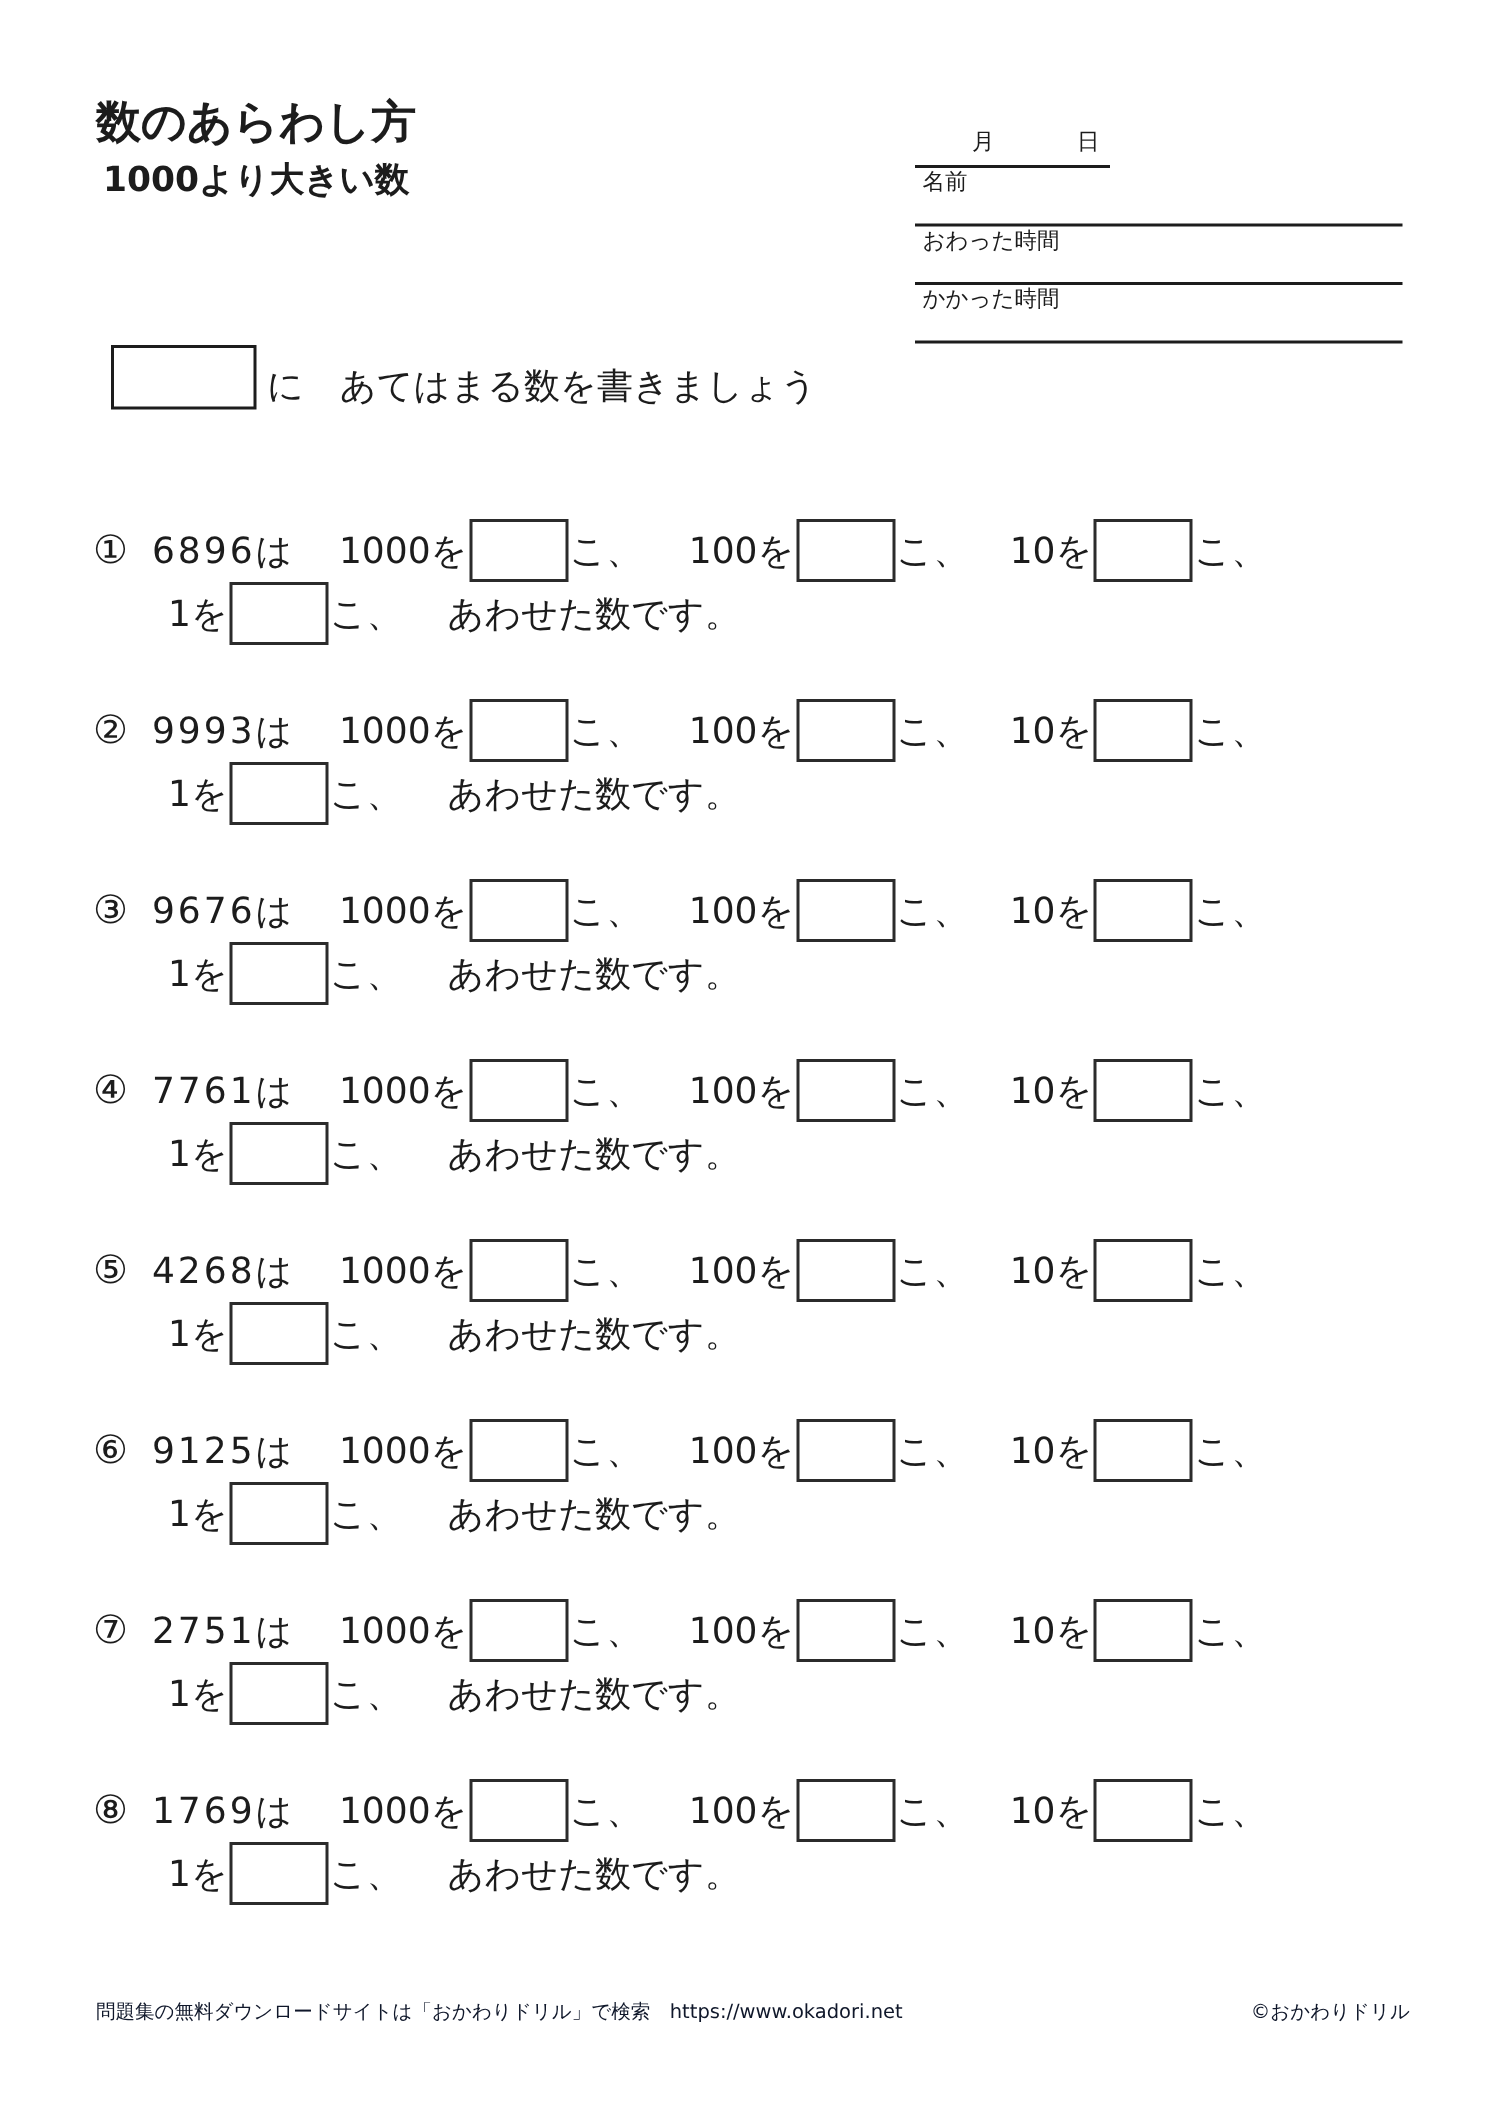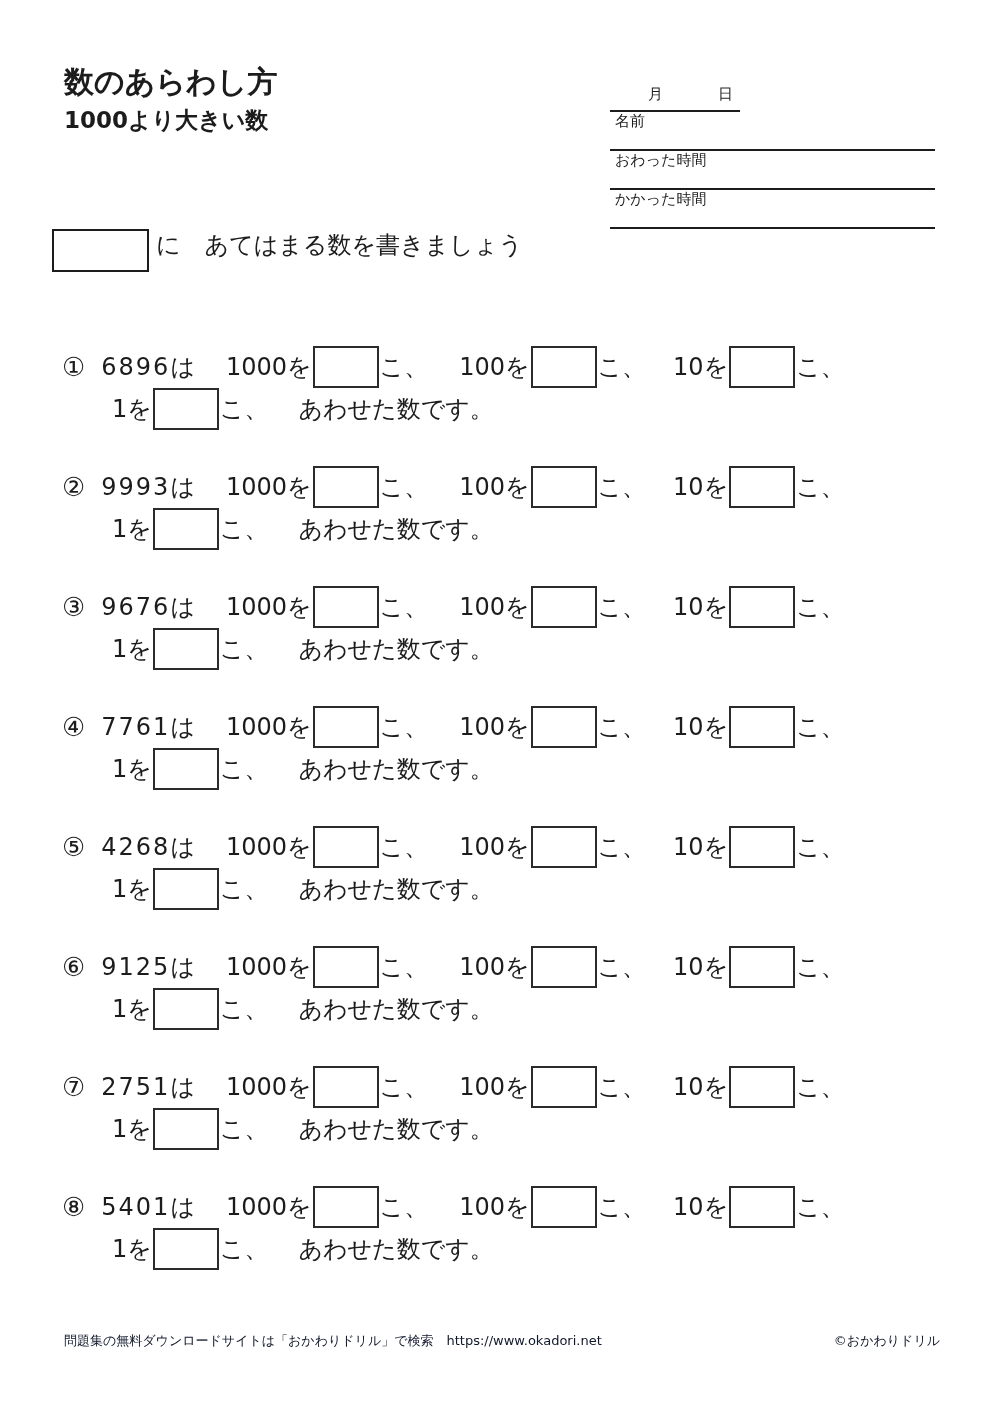--- a/index.html
+++ b/index.html
@@ -8,21 +8,21 @@
     position: relative;
     width: 1000px;
     height: 1415px;
     background: #ffffff;
     font-family: "DejaVu Sans", sans-serif;
     color: #1c1c1c;
     overflow: hidden;
   }
 
   
-  .titles { position: absolute; left: 64px; top: 64px; }
+  .titles { position: absolute; left: 64px; top: 64px; text-align: center; }
   .title-main { font-size: 30px; font-weight: bold; margin: 0; line-height: 1.2; }
   .title-sub  { font-size: 23px; font-weight: bold; margin: 7px 0 0 0; line-height: 1.2; }
 
   
   .info-form { position: absolute; left: 610px; top: 78px; width: 325px; font-size: 15px; }
   .date-row {
     width: 130px; height: 34px;
     border-bottom: 2px solid #1c1c1c;
     display: flex; align-items: center;
   }
@@ -32,22 +32,22 @@
     height: 39px;
     border-bottom: 2px solid #1c1c1c;
     display: flex; align-items: flex-start;
     padding-left: 5px;
   }
   .form-row .fill { flex: 1; height: 100%; }
   .date-fill { width: 20px; height: 100%; }
 
   
   .instruction {
-    position: absolute; left: 52px; top: 229px;
-    display: flex; align-items: flex-start;
+    position: absolute; left: 74px; top: 229px;
+    display: flex; align-items: flex-end;
     font-size: 24px; height: 44px;
   }
   .instr-box {
     width: 97px; height: 43px;
     border: 2px solid #1c1c1c;
     margin-right: 7px;
     background: #fff;
   }
 
   
@@ -270,21 +270,21 @@
       <span class="p-label">1を</span>
       <span class="answer-box"></span>
       <span class="p-ko">こ、</span>
       <span class="p-ending">あわせた数です。</span>
     </div>
   </div>
 
   <div class="problem">
     <div class="p-line line1">
       <span class="p-num">⑧</span>
-      <span class="p-value">5401</span>
+      <span class="p-value">1769</span>
       <span class="p-wa">は</span>
       <span class="p-label">1000を</span>
       <span class="answer-box"></span>
       <span class="p-ko gap-a">こ、</span>
       <span class="p-label">100を</span>
       <span class="answer-box"></span>
       <span class="p-ko gap-b">こ、</span>
       <span class="p-label">10を</span>
       <span class="answer-box"></span>
       <span class="p-ko">こ、</span>

